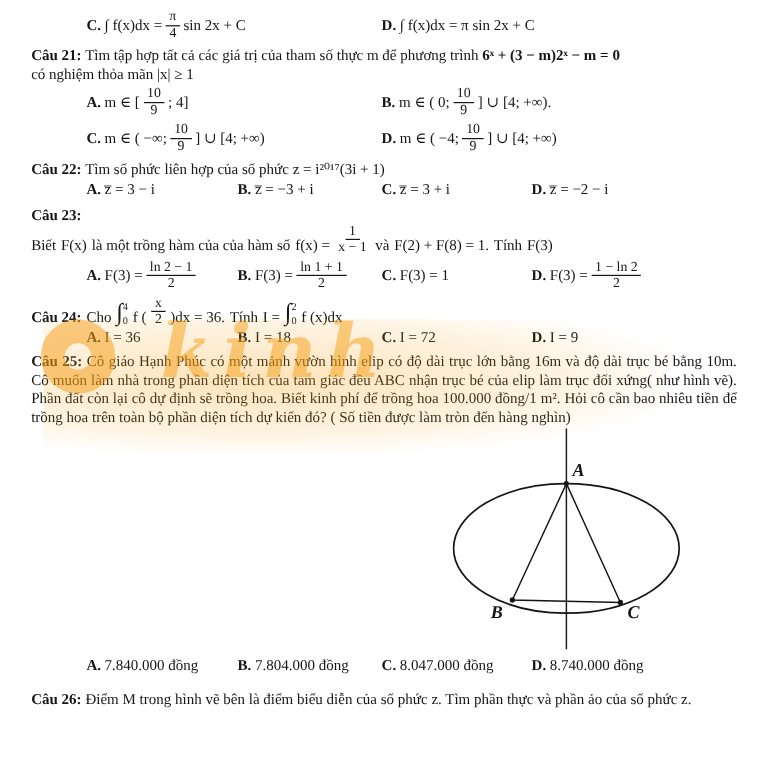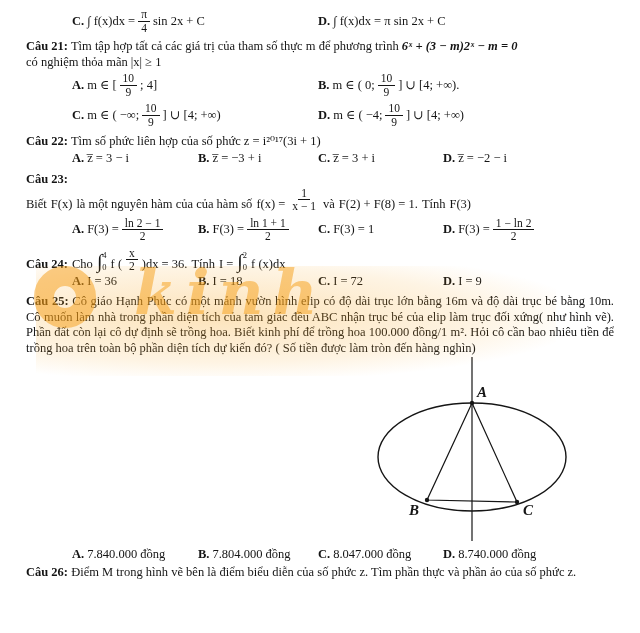--- a/index.html
+++ b/index.html
@@ -9,24 +9,24 @@
     font-family:"Liberation Serif","DejaVu Serif",serif;
     font-size:12.5px;
     color:#151515;
     overflow:hidden;
     position:relative;
   }
   .page { position:relative; width:640px; height:633px; padding:6px 26px 0 26px; z-index:1; }
   .qlabel { font-weight:700; }
   .olabel { font-weight:700; }
   .math { }
-  .mathb { font-style:italic; font-weight:700; }
+  .mathb { font-weight:700; }
   .line { line-height:16px; white-space:nowrap; }
   .para { line-height:15.6px; text-align:justify; }
-  .mt2{margin-top:2px;} .mt3{margin-top:3px;} .mt5{margin-top:1px;}
+  .mt2{margin-top:2px;} .mt3{margin-top:3px;} .mt5{margin-top:12px;}
   .opt2 { display:grid; grid-template-columns:246px 1fr; margin-left:46px; }
   .opt4 { display:grid; grid-template-columns:126px 120px 125px 1fr; margin-left:46px; }
   .opt { display:flex; align-items:center; gap:3px; white-space:nowrap; min-height:19px; }
   .tall .opt { min-height:30px; }
   .frac { display:inline-flex; flex-direction:column; align-items:center; line-height:1.05; font-size:11.5px; vertical-align:middle; }
   .frac .num { border-bottom:1px solid #151515; padding:0 3px; }
   .frac .den { padding:0 3px; }
   .mline { display:flex; align-items:flex-end; gap:4px; white-space:nowrap; }
   .intg { display:inline-flex; align-items:center; }
   .isign { font-size:20px; line-height:1; font-style:normal; }
@@ -138,21 +138,21 @@
       <span class="math">z̅ = −2 − i</span>
     </div>
   </div>
 
   <div class="line mt3">
     <span class="qlabel">Câu 23:</span>
   </div>
   <div class="mline">
     <span>Biết</span>
     <span class="math">F(x)</span>
-    <span>là một nguyên hàm của của hàm số</span>
+    <span>là một trồng hàm của của hàm số</span>
     <span class="math">f(x) =</span>
     <span class="frac">
         <span class="num math">1</span>
         <span class="den math">x − 1</span>
       </span>
     <span>và</span>
     <span class="math">F(2) + F(8) = 1.</span>
     <span>Tính</span>
     <span class="math">F(3)</span>
   </div>

